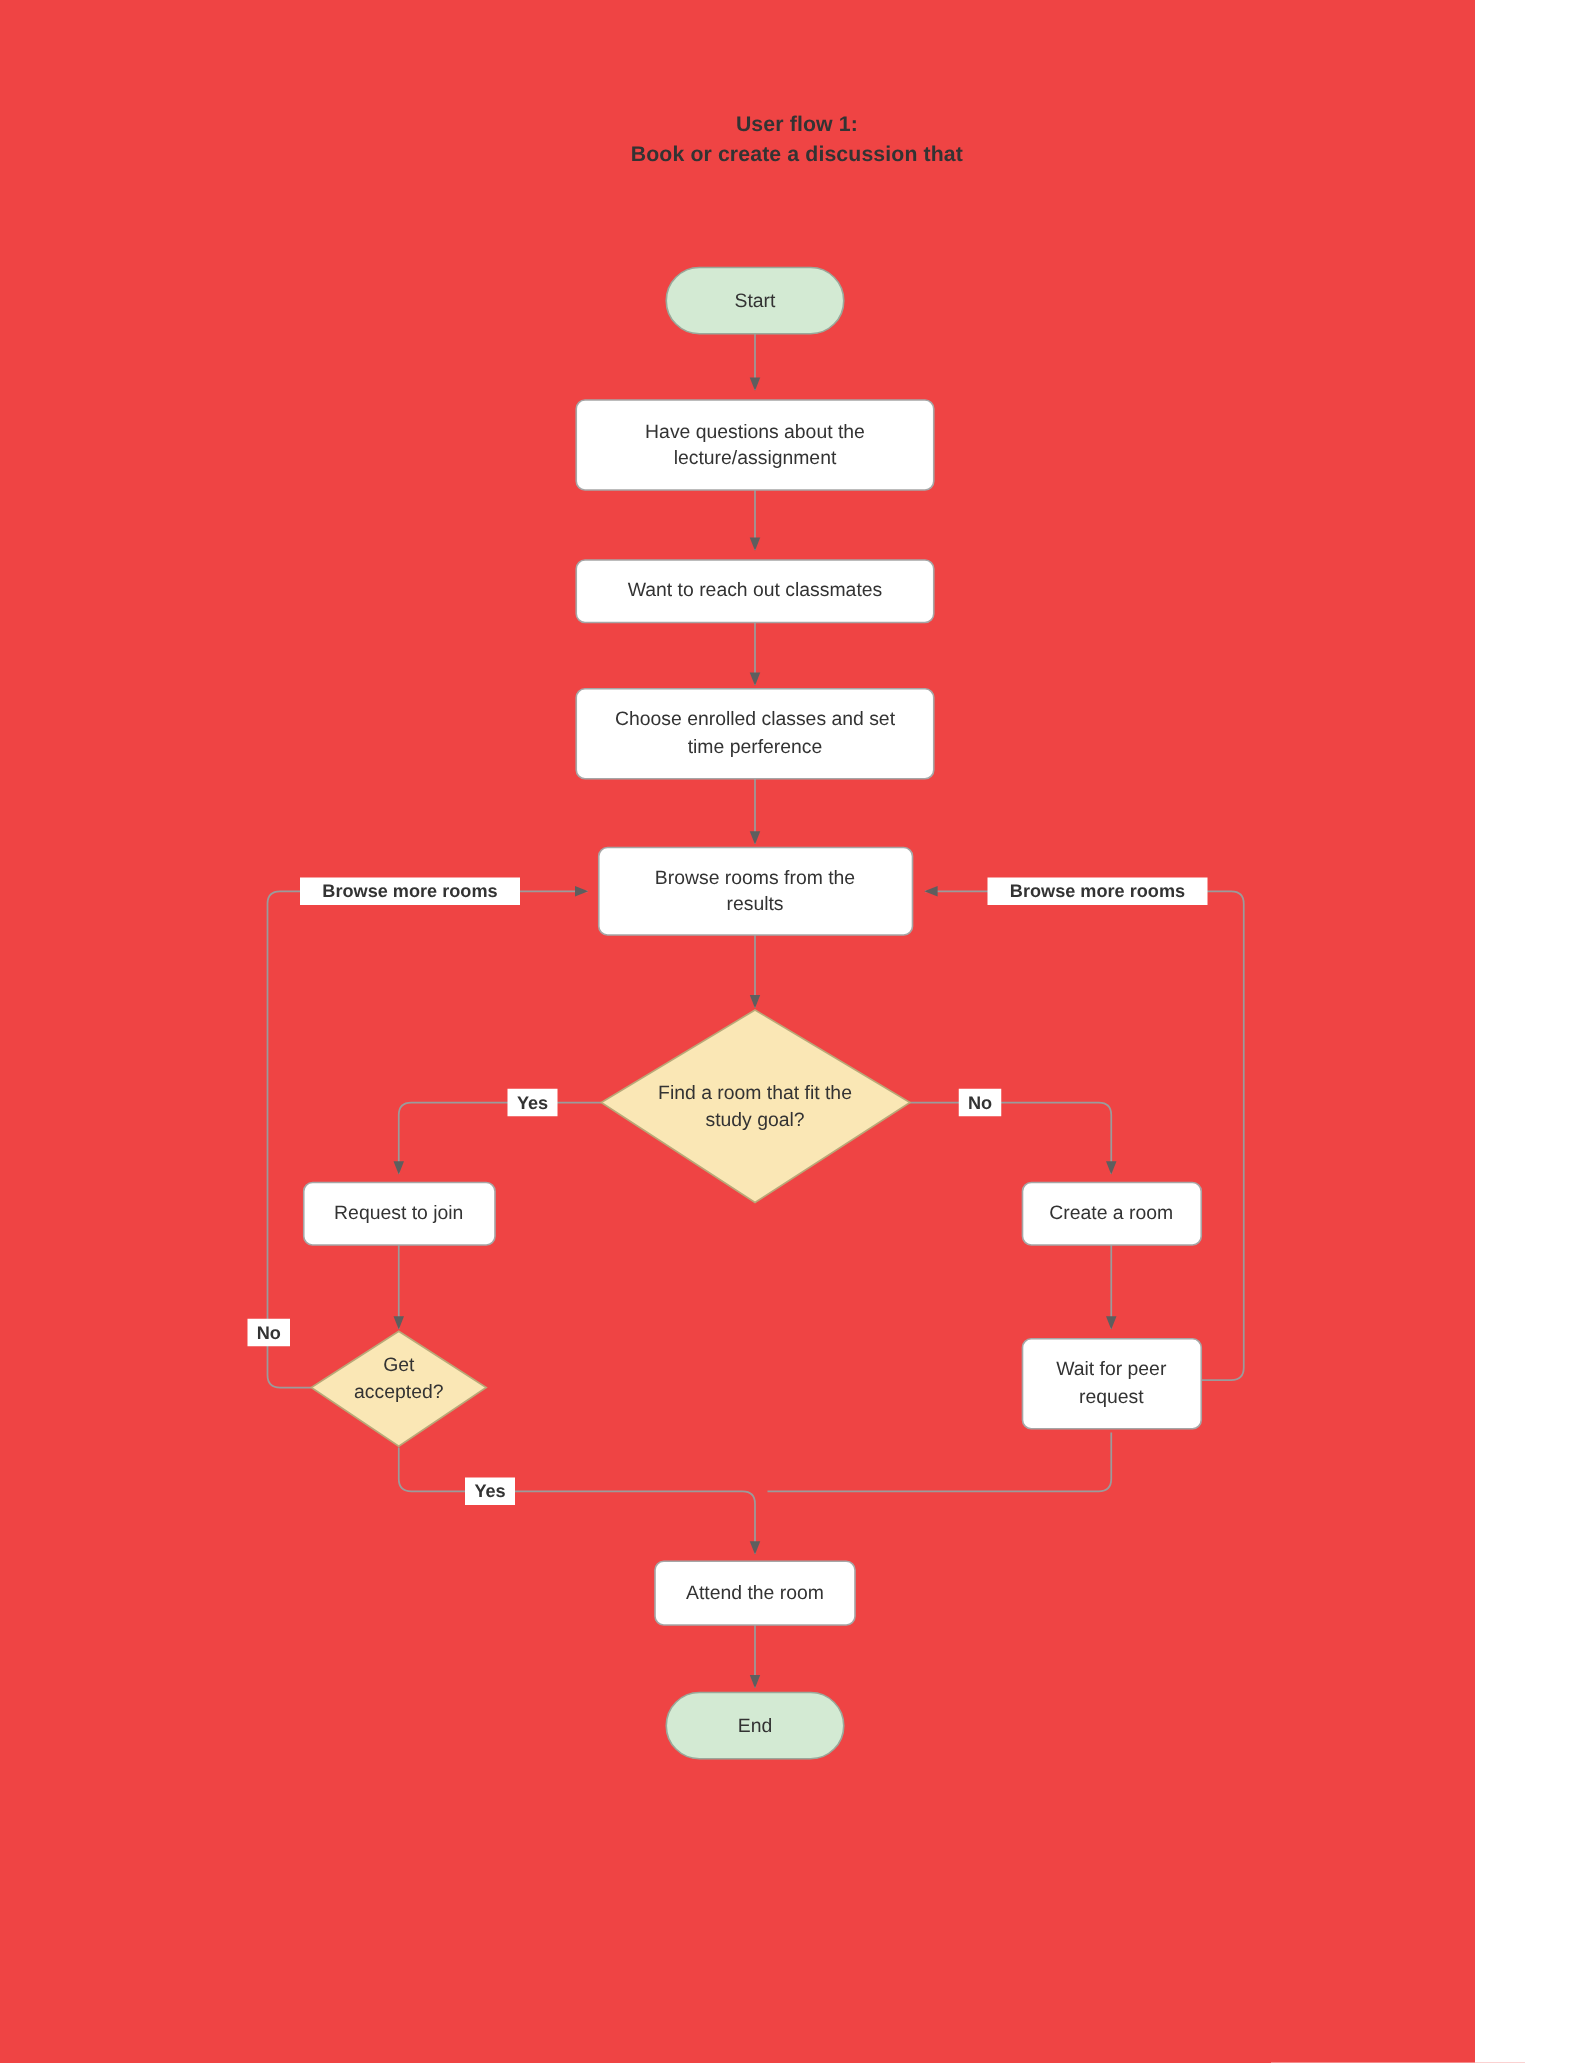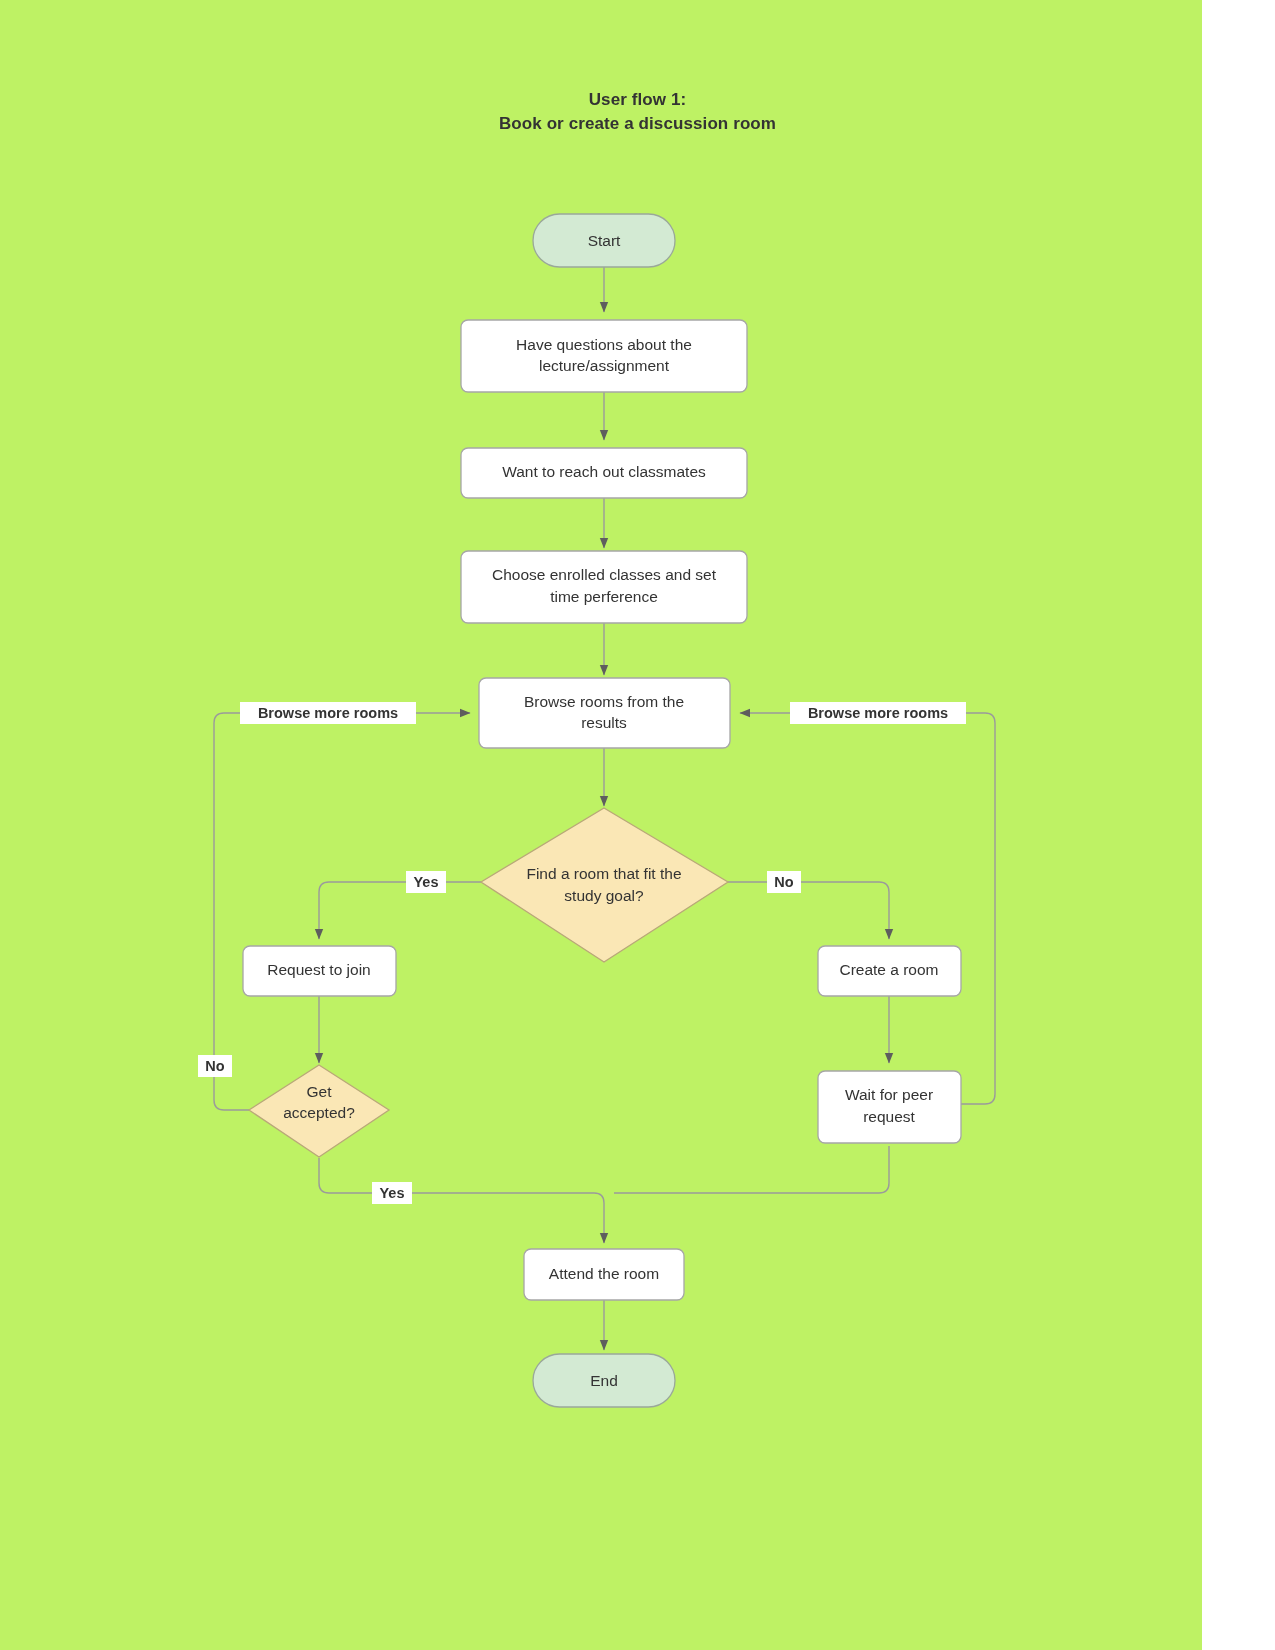--- a/index.html
+++ b/index.html
@@ -11,22 +11,21 @@
     width: 1275px;
     height: 1650px;
     font-family: "Liberation Sans", sans-serif;
     color: #333333;
     overflow: hidden;
   }
   #page {
     position: relative;
     width: 1180px;
     height: 1650px;
-    background: #bef264;
-    padding-left: 22px;
+    background: #ef4444;
   }
   .diagram-title {
     position: absolute;
     top: 88px;
     left: 0;
     width: 1275px;
     text-align: center;
     font-size: 17px;
     font-weight: bold;
     line-height: 24px;
@@ -79,21 +78,21 @@
     fill: #ffffff;
   }
 </style>
 </head>
 <body>
 
 <div id="page">
 
   <div class="diagram-title">
     <span>User flow 1:</span>
-    <span class="line2">Book or create a discussion room</span>
+    <span class="line2">Book or create a discussion that</span>
   </div>
 
   <svg id="flow" width="1275" height="1650" viewBox="0 0 1275 1650">
     <defs>
       <marker id="arrow" markerWidth="9" markerHeight="9" refX="7.2" refY="3.6" orient="auto" markerUnits="strokeWidth">
         <path d="M0,0.6 L7.6,3.6 L0,6.6 z" fill="#5e5e5e"></path>
       </marker>
     </defs>
 
     <g>

